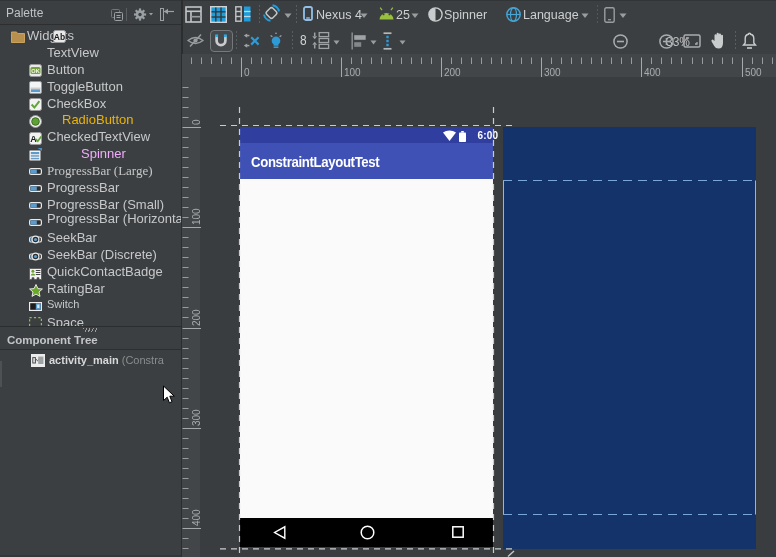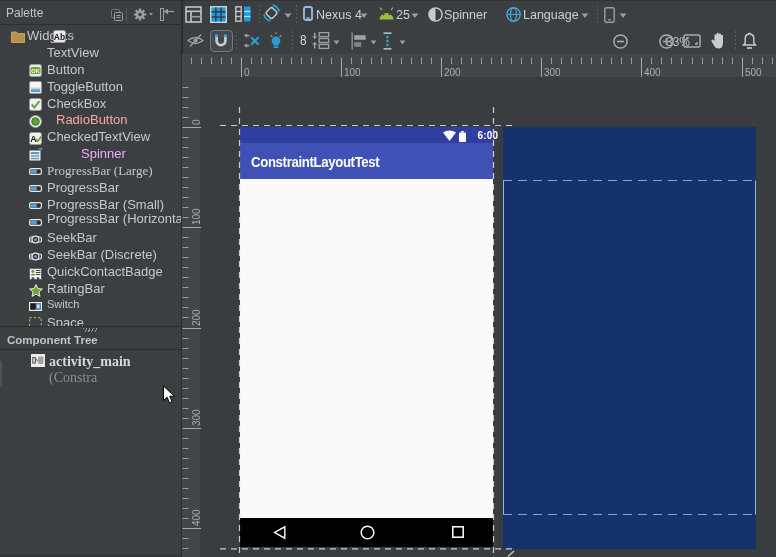--- a/index.html
+++ b/index.html
@@ -70,21 +70,21 @@
         <div class="abs" style="left:29px;top:97.0px;width:14px;height:13px;"><svg width="13" height="13" viewBox="0 0 13 13">
             <rect x="0.5" y="0.5" width="12" height="12" rx="2" fill="#f2f2f2" stroke="#9a9a9a"></rect>
             <path d="M2.6 6.5 l2.8 3 l5 -6.4" fill="none" stroke="#62a33a" stroke-width="2"></path>
           </svg></div>
         <span class="abs txt" style="left:47px;top:95.5px;font-size:13px;color:#c6c8ca;">CheckBox</span>
         <div class="abs" style="left:29px;top:113.7px;width:14px;height:13px;"><svg width="13" height="13" viewBox="0 0 13 13">
             <circle cx="6.5" cy="6.5" r="6" fill="#f2f2f2" stroke="#9a9a9a"></circle>
             <circle cx="6.5" cy="6.5" r="3.8" fill="#5fa135"></circle>
             <circle cx="6.5" cy="6.5" r="3.8" fill="none" stroke="#3c6e20" stroke-width="1"></circle>
           </svg></div>
-        <span class="abs txt" style="left:56px;top:112.2px;font-size:13px;color:#fca5a5;">RadioButton</span>
+        <span class="abs txt" style="left:62px;top:112.2px;font-size:13px;color:#eab308;">RadioButton</span>
         <div class="abs" style="left:29px;top:130.5px;width:14px;height:13px;"><svg width="13" height="13" viewBox="0 0 13 13">
             <rect x="0.5" y="0.5" width="12" height="12" rx="2" fill="#f2f2f2" stroke="#9a9a9a"></rect>
             <text x="1.2" y="10" font-family="Liberation Sans" font-size="9" font-weight="bold" fill="#1a1a1a">A</text>
             <path d="M6.8 7 l2 2.2 l3.4 -4.6" fill="none" stroke="#62a33a" stroke-width="1.7"></path>
           </svg></div>
         <span class="abs txt" style="left:47px;top:129.0px;font-size:13px;color:#c6c8ca;">CheckedTextView</span>
         <div class="abs" style="left:29px;top:147.3px;width:14px;height:13px;"><svg width="13" height="13" viewBox="0 0 13 13">
             <path d="M8.5 0 l4.5 0 l0 3 z" fill="#4a90c8"></path>
             <rect x="0.5" y="2.5" width="11" height="10" rx="1" fill="#f4f4f4" stroke="#9a9a9a"></rect>
             <rect x="1.8" y="4" width="8.4" height="2.2" fill="#5b9ccd"></rect>
@@ -159,21 +159,21 @@
       <span class="abs" style="left:7px;top:3px;font-size:11.5px;font-weight:bold;color:#c3c5c7;">Component Tree</span>
     </div>
 
     <div class="abs" style="left:31px;top:354px;width:150px;height:14px;">
       <svg class="abs" style="left:0;top:0" width="14" height="13" viewBox="0 0 14 13">
         <rect x="0" y="0" width="14" height="13" fill="#ececec"></rect>
         <rect x="1.8" y="3.6" width="2.6" height="5.4" fill="#ececec" stroke="#4a4d4f" stroke-width="1"></rect>
         <rect x="7.2" y="2.6" width="5.2" height="7.4" fill="#9fa2a4"></rect>
         <path d="M4.4 6.3 l1 -1 l1 1.6 l0.9 -0.9" fill="none" stroke="#4a4d4f" stroke-width="0.9"></path>
       </svg>
-      <span class="abs" style="left:18px;top:0px;font-size:14px;font-weight:bold;color:#d6d8da;font-family:Liberation Serif, serif;">activity_main <span style="color:#8a8d8f;font-weight:normal;">(Constra</span></span>
+      <span class="abs" style="left:18px;top:0px;font-size:11px;font-weight:bold;color:#d6d8da;">activity_main <span style="color:#8a8d8f;font-weight:normal;">(Constra</span></span>
     </div>
 
     <div class="abs" style="left:0;top:555px;width:181px;height:2px;background:#343638;"></div>
 
     <div class="abs" style="left:0;top:361px;width:2px;height:26px;background:#4e5153;"></div>
   </div>
 
   <div class="abs" style="left:181px;top:0;width:2px;height:557px;background:#2b2d2e;"></div>
 
   <div class="abs" id="tb1" style="left:183px;top:0;width:593px;height:28px;background:#3c3f41;border-top:1px solid #323537;">

